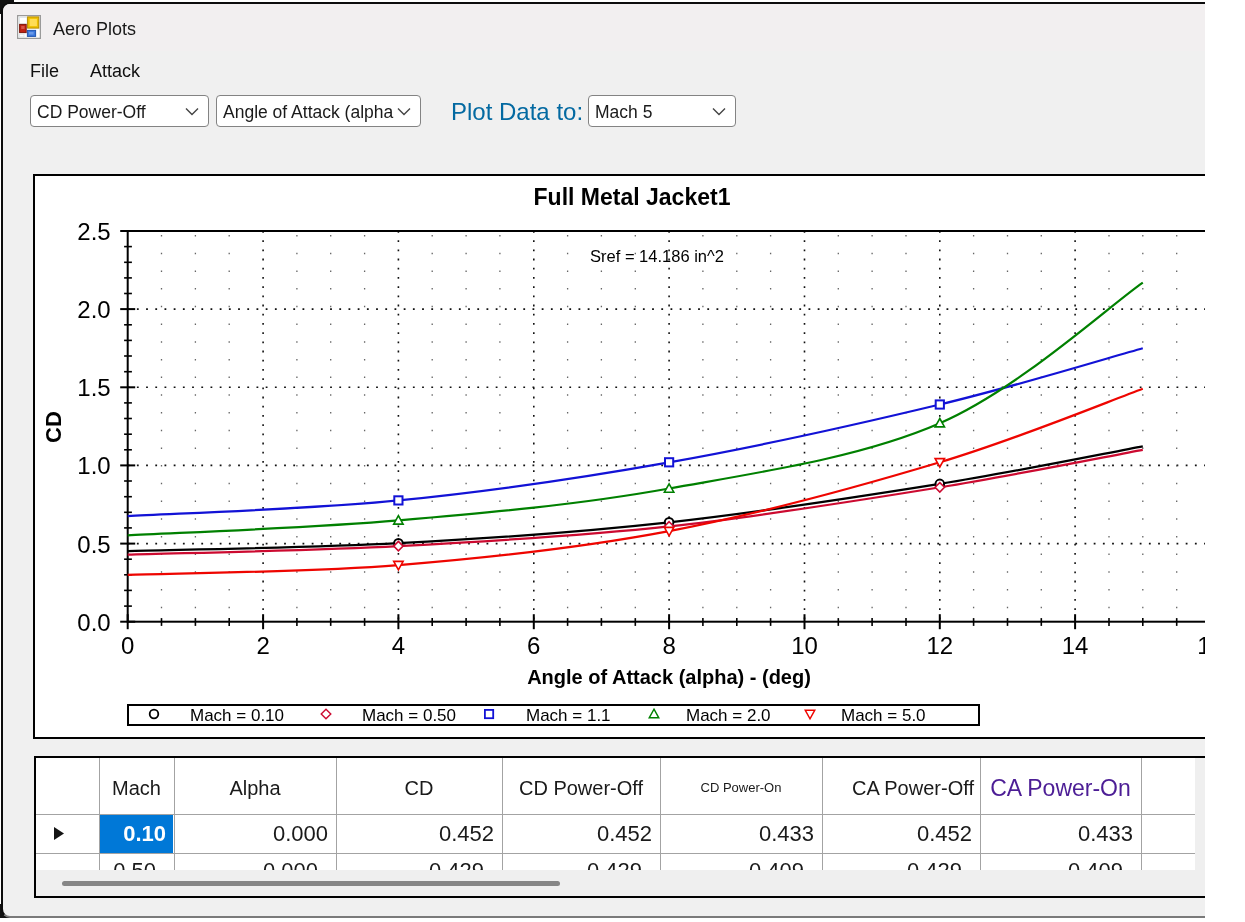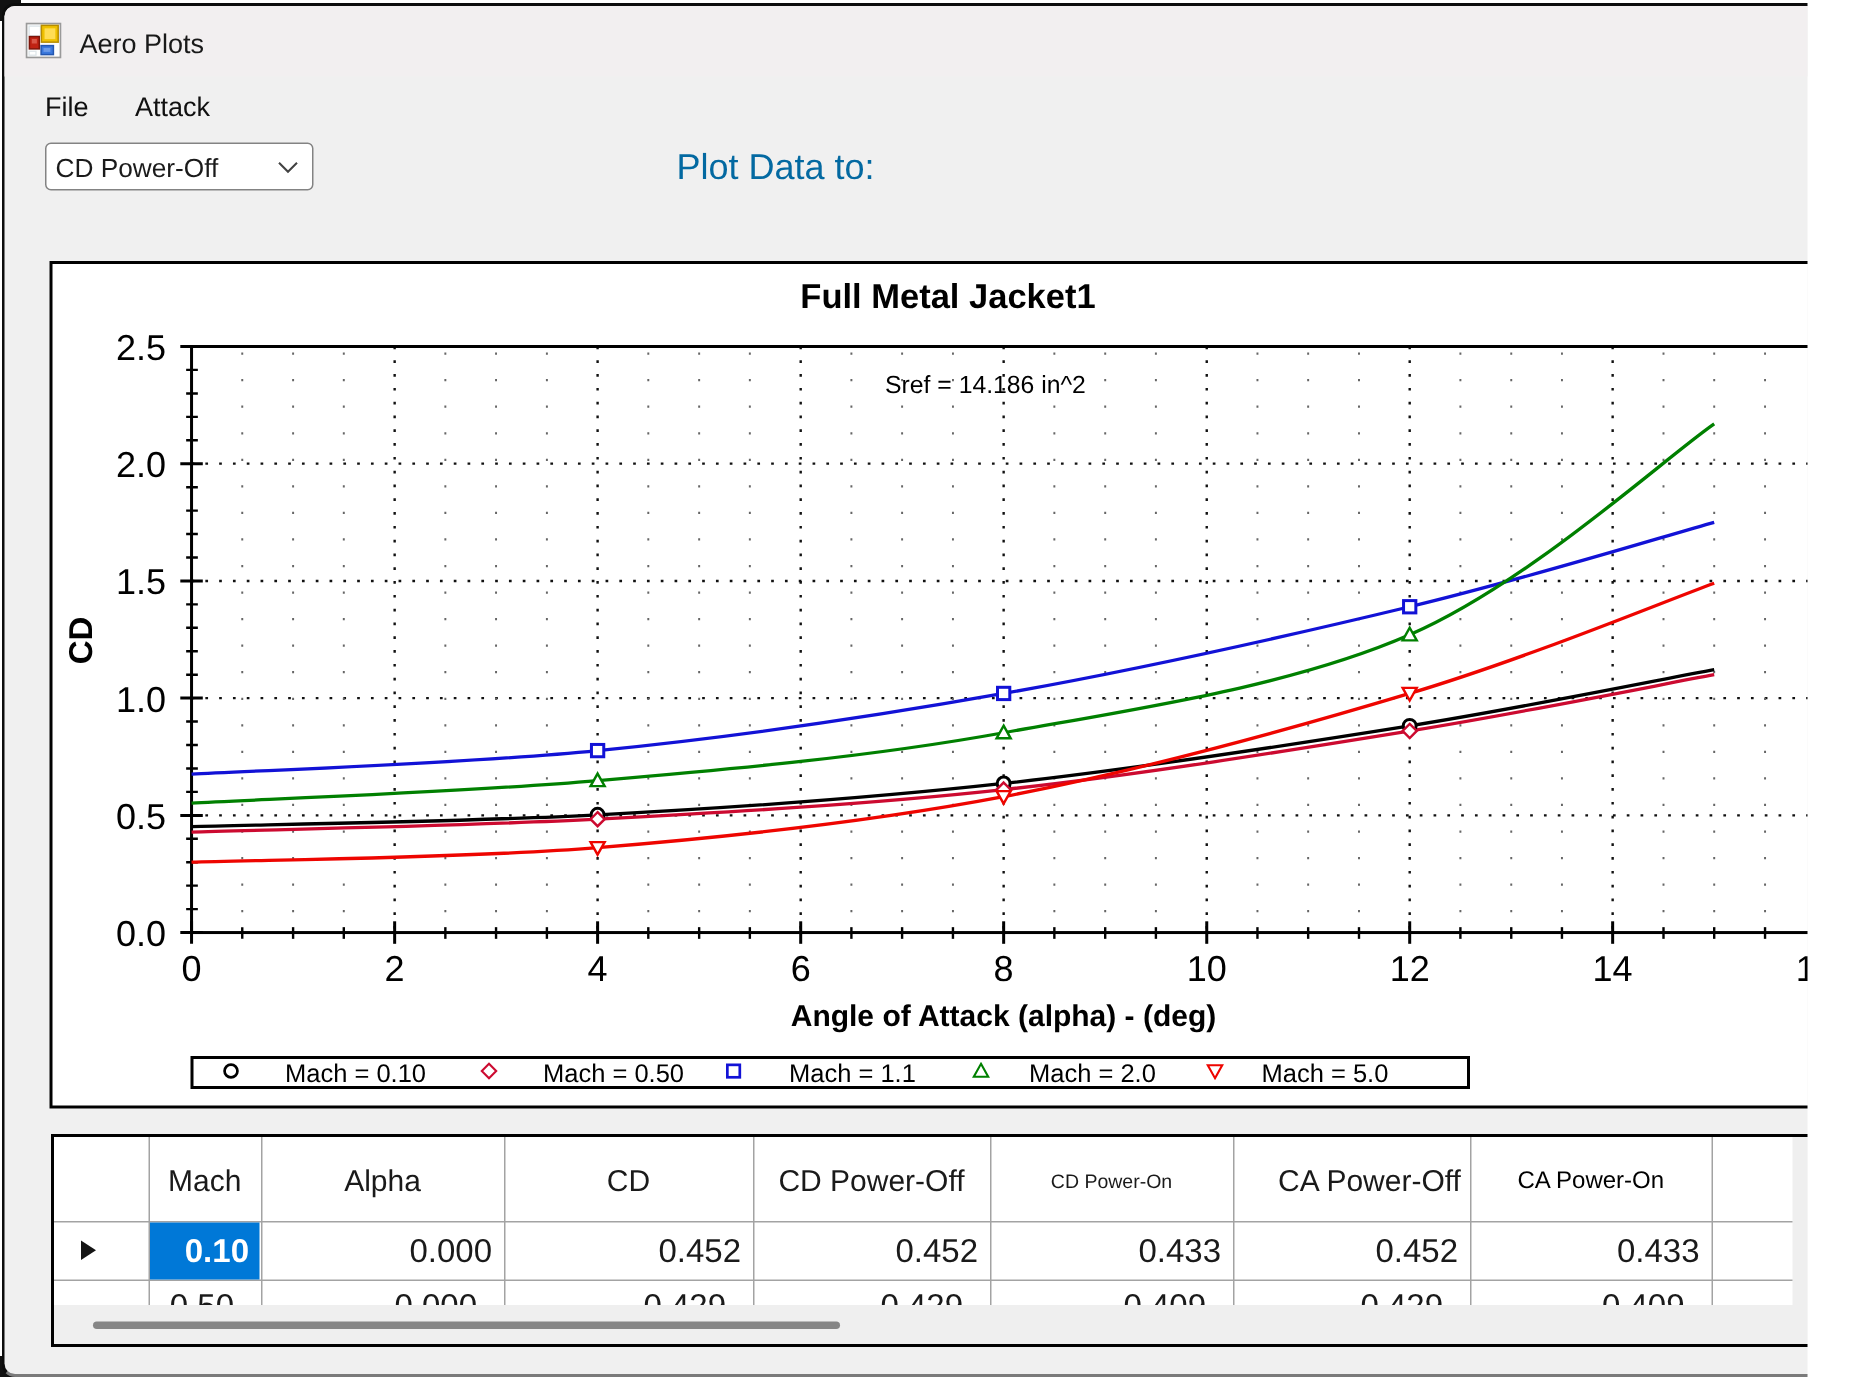--- a/index.html
+++ b/index.html
@@ -37,21 +37,33 @@
       <path d="M1 1 L17 17 M1 17 L17 1" stroke="#1c1c1c" stroke-width="1.8"></path>
     </svg>
     <div style="position:absolute;left:30px;top:61px;font-size:18px;color:#101010;">File</div>
     <div style="position:absolute;left:90px;top:61px;font-size:18px;color:#101010;">Attack</div>
     <div style="position:absolute;left:30px;top:95px;width:179px;height:32px;background:#fff;border:1px solid #838383;border-radius:4px;box-sizing:border-box;">
       <div style="position:absolute;left:6px;top:6px;right:24px;font-size:17.5px;color:#1a1a1a;">CD Power-Off</div>
       <svg style="position:absolute;right:9px;top:11px;" width="14" height="9" viewBox="0 0 14 9">
         <path d="M1 1.5 L7 7.5 L13 1.5" fill="none" stroke="#444" stroke-width="1.4"></path>
       </svg>
     </div>
+    <div style="position:absolute;left:216px;top:95px;width:205px;height:32px;background:#fff;border:1px solid #838383;border-radius:4px;box-sizing:border-box;">
+      <div style="position:absolute;left:6px;top:6px;right:24px;font-size:17.5px;color:#1a1a1a;overflow:hidden;white-space:nowrap;">Angle of Attack (alpha</div>
+      <svg style="position:absolute;right:9px;top:11px;" width="14" height="9" viewBox="0 0 14 9">
+        <path d="M1 1.5 L7 7.5 L13 1.5" fill="none" stroke="#444" stroke-width="1.4"></path>
+      </svg>
+    </div>
     <div style="position:absolute;left:451px;top:98px;font-size:24px;color:#0369a1;">Plot Data to:</div>
+    <div style="position:absolute;left:588px;top:95px;width:148px;height:32px;background:#fff;border:1px solid #838383;border-radius:4px;box-sizing:border-box;">
+      <div style="position:absolute;left:6px;top:6px;right:24px;font-size:17.5px;color:#1a1a1a;">Mach 5</div>
+      <svg style="position:absolute;right:9px;top:11px;" width="14" height="9" viewBox="0 0 14 9">
+        <path d="M1 1.5 L7 7.5 L13 1.5" fill="none" stroke="#444" stroke-width="1.4"></path>
+      </svg>
+    </div>
   <div class="chartbox"></div>
   <svg class="chart" width="1202" height="561" viewBox="0 0 1202 561" xmlns="http://www.w3.org/2000/svg" font-family="'Liberation Sans', sans-serif">
       <line x1="228.1" y1="55.0" x2="228.1" y2="445.7" stroke="#111" stroke-width="1.6" stroke-dasharray="1.8 7.4"></line>
       <line x1="363.4" y1="55.0" x2="363.4" y2="445.7" stroke="#111" stroke-width="1.6" stroke-dasharray="1.8 7.4"></line>
       <line x1="498.8" y1="55.0" x2="498.8" y2="445.7" stroke="#111" stroke-width="1.6" stroke-dasharray="1.8 7.4"></line>
       <line x1="634.1" y1="55.0" x2="634.1" y2="445.7" stroke="#111" stroke-width="1.6" stroke-dasharray="1.8 7.4"></line>
       <line x1="769.5" y1="55.0" x2="769.5" y2="445.7" stroke="#111" stroke-width="1.6" stroke-dasharray="1.8 7.4"></line>
       <line x1="904.8" y1="55.0" x2="904.8" y2="445.7" stroke="#111" stroke-width="1.6" stroke-dasharray="1.8 7.4"></line>
       <line x1="1040.1" y1="55.0" x2="1040.1" y2="445.7" stroke="#111" stroke-width="1.6" stroke-dasharray="1.8 7.4"></line>
       <line x1="92.7" y1="367.6" x2="1175.5" y2="367.6" stroke="#111" stroke-width="1.6" stroke-dasharray="1.8 7.4"></line>
@@ -207,21 +219,21 @@
     <div style="position:absolute;left:980px;top:758px;width:1px;height:112px;background:#a3a3a3;"></div>
     <div style="position:absolute;left:1141px;top:758px;width:1px;height:112px;background:#a3a3a3;"></div>
     <div style="position:absolute;left:36px;top:814px;width:1159px;height:1px;background:#a3a3a3;"></div>
     <div style="position:absolute;left:36px;top:853px;width:1159px;height:1px;background:#a3a3a3;"></div>
     <div style="position:absolute;left:99px;top:777px;width:75px;height:22px;font-size:20px;color:#1a1a1a;text-align:center;line-height:22px;">Mach</div>
     <div style="position:absolute;left:174px;top:777px;width:162px;height:22px;font-size:20px;color:#1a1a1a;text-align:center;line-height:22px;">Alpha</div>
     <div style="position:absolute;left:336px;top:777px;width:166px;height:22px;font-size:20px;color:#1a1a1a;text-align:center;line-height:22px;">CD</div>
     <div style="position:absolute;left:502px;top:777px;width:158px;height:22px;font-size:20px;color:#1a1a1a;text-align:center;line-height:22px;">CD Power-Off</div>
     <div style="position:absolute;left:660px;top:777px;width:162px;height:22px;font-size:13px;color:#1a1a1a;text-align:center;line-height:22px;">CD Power-On</div>
     <div style="position:absolute;left:822px;top:777px;width:158px;height:22px;font-size:20px;color:#1a1a1a;text-align:center;line-height:22px;padding-left:12px;">CA Power-Off</div>
-    <div style="position:absolute;left:980px;top:777px;width:161px;height:22px;font-size:16px;color:#000000;text-align:center;line-height:22px;">CA Power-On</div>
+    <div style="position:absolute;left:980px;top:777px;width:161px;height:22px;font-size:23px;color:#4c1d95;text-align:center;line-height:22px;">CA Power-On</div>
     <div style="position:absolute;left:100px;top:815px;width:73px;height:38px;background:#0078d7;"></div>
     <svg style="position:absolute;left:52px;top:826px;" width="14" height="15" viewBox="0 0 14 15">
       <path d="M2 1 L12 7.5 L2 14 Z" fill="#141414"></path>
     </svg>
     <div style="position:absolute;left:16px;top:823px;width:150px;height:22px;font-size:22px;color:#fff;text-align:right;line-height:22px;font-weight:bold;">0.10</div>
     <div style="position:absolute;left:178px;top:823px;width:150px;height:22px;font-size:22px;color:#1a1a1a;text-align:right;line-height:22px;">0.000</div>
     <div style="position:absolute;left:344px;top:823px;width:150px;height:22px;font-size:22px;color:#1a1a1a;text-align:right;line-height:22px;">0.452</div>
     <div style="position:absolute;left:502px;top:823px;width:150px;height:22px;font-size:22px;color:#1a1a1a;text-align:right;line-height:22px;">0.452</div>
     <div style="position:absolute;left:664px;top:823px;width:150px;height:22px;font-size:22px;color:#1a1a1a;text-align:right;line-height:22px;">0.433</div>
     <div style="position:absolute;left:822px;top:823px;width:150px;height:22px;font-size:22px;color:#1a1a1a;text-align:right;line-height:22px;">0.452</div>

